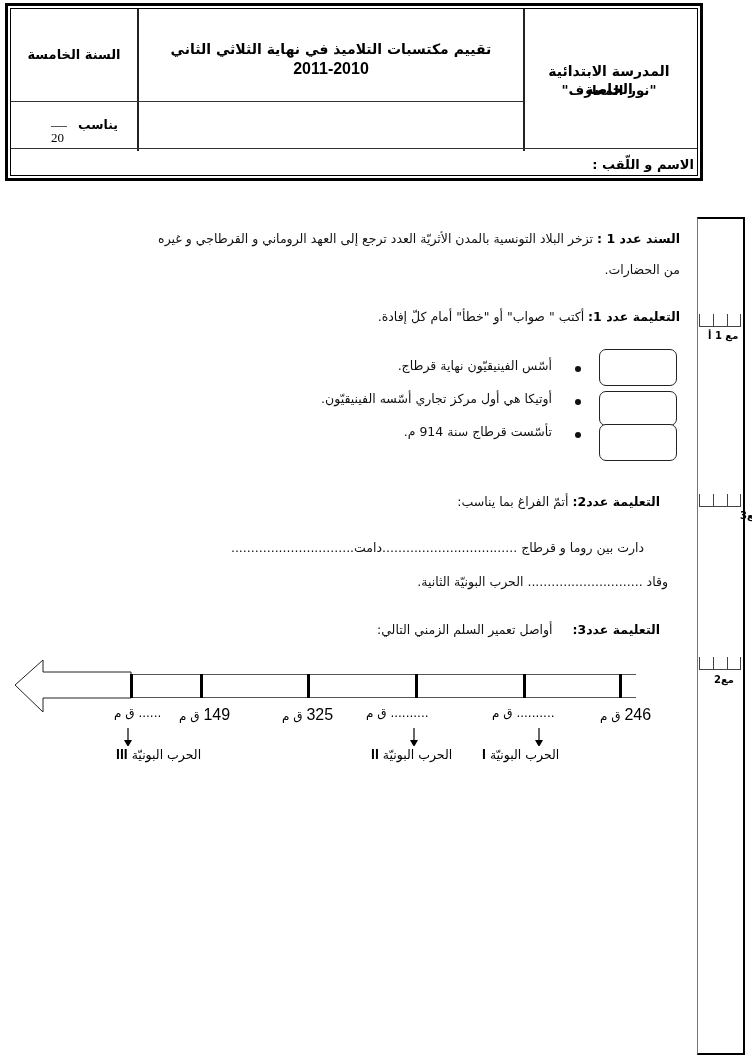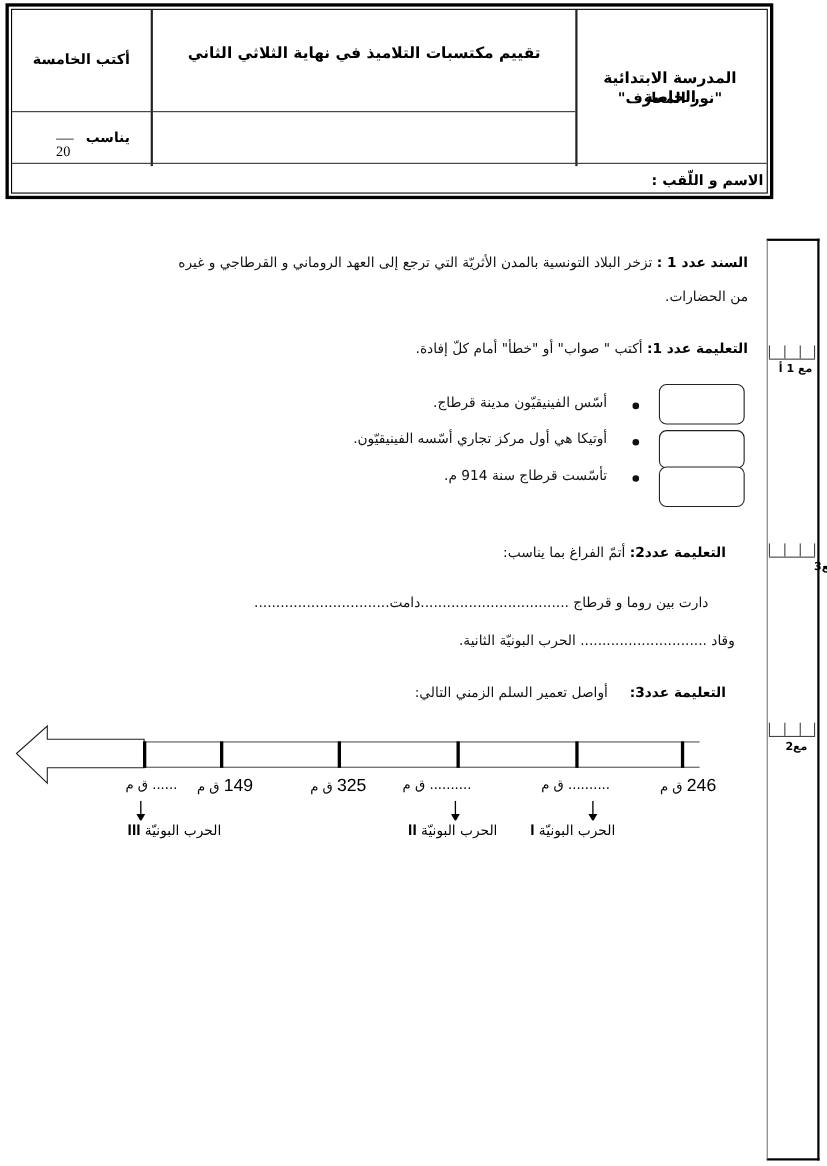--- a/index.html
+++ b/index.html
@@ -87,23 +87,24 @@
 
 <div id="header-box" class="abs">
   <div id="header-inner"></div>
 
   <div class="hdr-vline" style="left:129px; top:3px; height:142px;"></div>
   <div class="hdr-vline" style="left:515px; top:3px; height:142px;"></div>
 
   <div class="hdr-hline" style="left:3px; width:512px; top:95px;"></div>
   <div class="hdr-hline" style="left:3px; right:3px; top:142px;"></div>
 
-  <div class="hdr-text" style="left:3px; width:126px; top:40px;">أكتب الخامسة</div>
+  <div class="hdr-text" style="left:3px; width:126px; top:40px;">السنة الخامسة</div>
 
   <div class="hdr-text" style="left:131px; width:384px; top:34px; font-size:14px;">تقييم مكتسبات التلاميذ في نهاية الثلاثي الثاني</div>
+  <div class="hdr-text" style="left:131px; width:384px; top:54px; font-size:16px; font-family:'Liberation Sans', sans-serif;">2011-2010</div>
 
   <div class="hdr-text" style="left:517px; width:168px; top:56px; font-size:14px;">المدرسة الابتدائية الخاصة</div>
   <div class="hdr-text" style="left:517px; width:168px; top:75px; font-size:13.5px;">"نور المعارف"</div>
 
   <div class="hdr-text" style="left:70px; top:110px; font-size:12.5px;">يناسب</div>
   <div style="position:absolute; left:43px; top:120px; width:16px; height:1px; background:#555;"></div>
   <div style="position:absolute; left:43px; top:124px; font-family:'Liberation Serif', serif; font-size:13px;">20</div>
 
 
   <div class="hdr-text" style="right:6px; top:150px; text-align:left;">الاسم و اللّقب :</div>
@@ -130,38 +131,38 @@
 <div class="score-ticks" style="top:657px;">
   <span style="left:0;"></span>
     <span style="left:14px;"></span>
     <span style="left:28px;"></span>
     <span style="left:41px;"></span>
 </div>
 <div class="score-label" style="left:714px; top:674px;">مع2</div>
 
 <div class="para" style="right:72px; top:231px;">
   <b>السند عدد 1 :</b>
-  <span>تزخر البلاد التونسية بالمدن الأثريّة التي ترجع إلى العهد الروماني و القرطاجي و غيره</span>
+  <span>تزخر البلاد التونسية بالمدن الأثريّة العدد ترجع إلى العهد الروماني و القرطاجي و غيره</span>
 </div>
 <div class="para" style="right:72px; top:262px;">من الحضارات.</div>
 
 <div class="para" style="right:72px; top:309px;">
   <b>التعليمة عدد 1:</b>
   <span>أكتب " صواب" أو "خطأ" أمام كلّ إفادة.</span>
 </div>
 
 <div class="answer-box" style="top:349px; height:37px;"></div>
 <div class="answer-box" style="top:391px; height:35px;"></div>
 <div class="answer-box" style="top:424px; height:37px;"></div>
 
 <div class="bullet" style="left:575px; top:366px;"></div>
 <div class="bullet" style="left:575px; top:399px;"></div>
 <div class="bullet" style="left:575px; top:432px;"></div>
 
-<div class="para" style="right:200px; top:358px;">أسّس الفينيقيّون مدينة قرطاج.</div>
+<div class="para" style="right:200px; top:358px;">أسّس الفينيقيّون نهاية قرطاج.</div>
 <div class="para" style="right:200px; top:391px;">أوتيكا هي أول مركز تجاري أسّسه الفينيقيّون.</div>
 <div class="para" style="right:200px; top:424px;">
   <span>تأسّست قرطاج سنة 914 م.</span>
 </div>
 
 <div class="para" style="right:92px; top:494px;">
   <b>التعليمة عدد2:</b>
   <span>أتمّ الفراغ بما يناسب:</span>
 </div>
 <div class="para" style="right:108px; top:540px; letter-spacing:0.2px;">دارت  بين  روما  و  قرطاج  ..................................دامت...............................</div>

